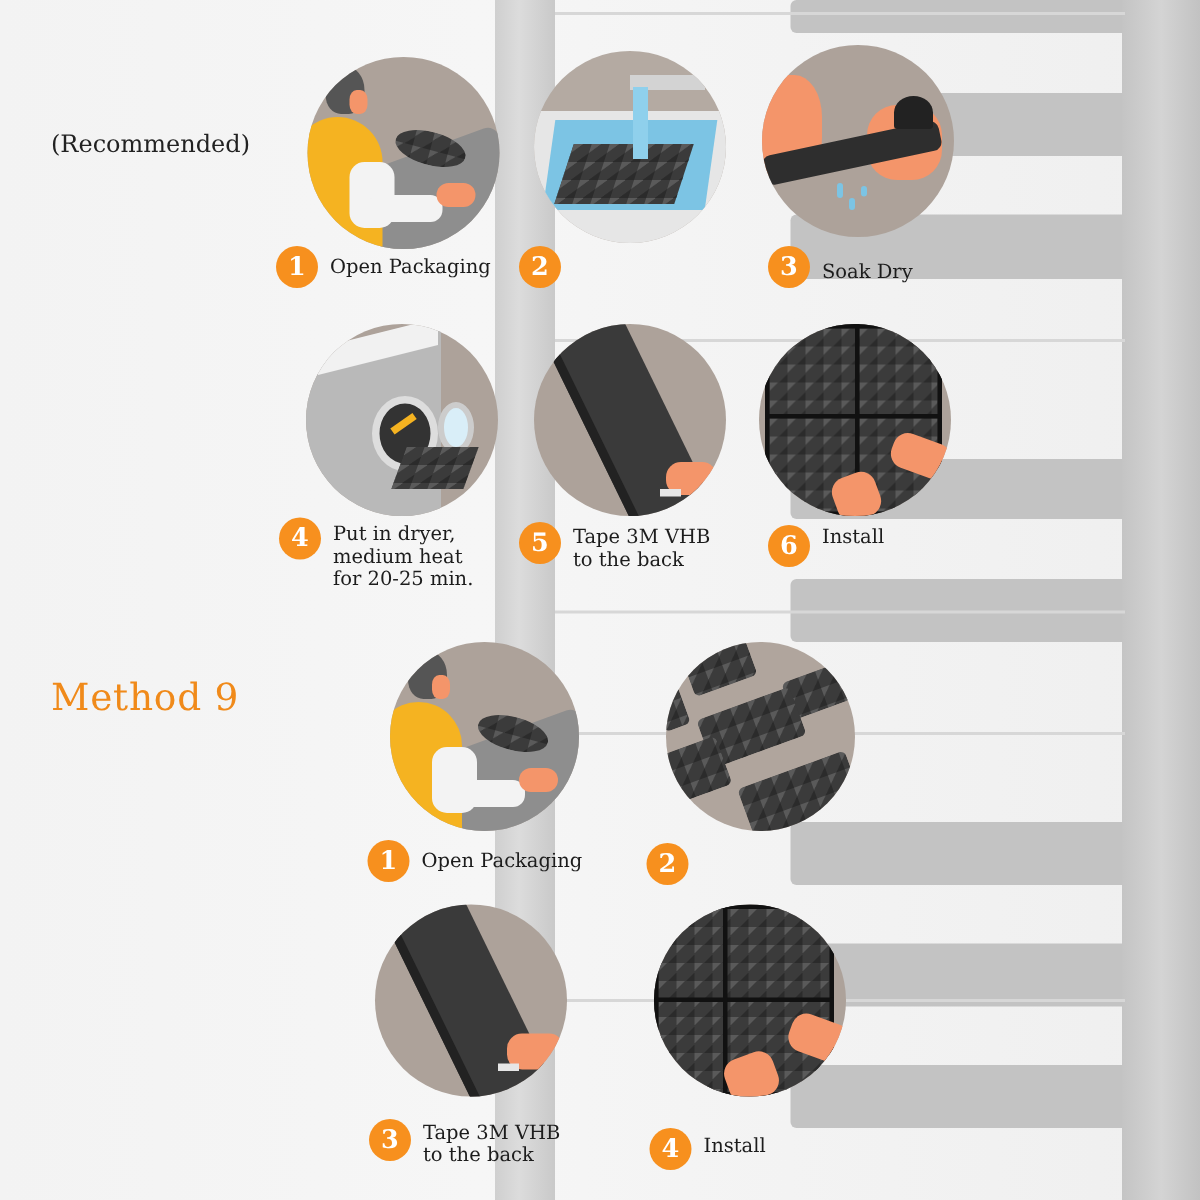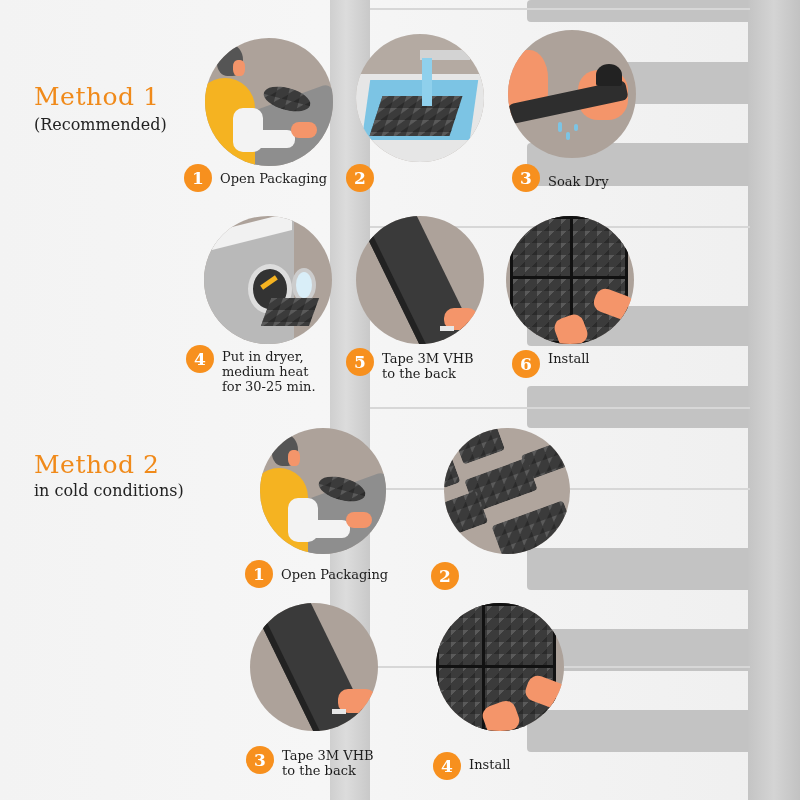--- a/index.html
+++ b/index.html
@@ -60,21 +60,20 @@
   <div class="bar" style="top:629px;height:42px"></div>
   <div class="bar" style="top:710px;height:42px"></div>
   <div class="rail" style="top:8px"></div>
   <div class="rail" style="top:226px"></div>
   <div class="rail" style="top:488px"></div>
   <div class="rail" style="top:407px"></div>
   <div class="rail" style="top:666px"></div>
 </div>
 
 <div class="heading" style="top:82px">
-  <div class="method-title">Method 1</div>
   <div class="method-sub">(Recommended)</div>
 </div>
 
 <div class="circle" style="left:205px;top:38px;width:128px;height:128px">
   <div class="abs" style="left:40px;top:60px;width:100px;height:70px;background:#8e8e8e;transform:rotate(-20deg);border-radius:8px"></div>
   <div class="abs foam" style="left:58px;top:50px;width:48px;height:22px;border-radius:50%;transform:rotate(15deg)"></div>
   <div class="abs" style="left:-10px;top:40px;width:60px;height:100px;background:#f5b321;border-radius:30px 30px 0 0"></div>
   <div class="abs" style="left:12px;top:6px;width:26px;height:32px;background:#555;border-radius:50% 50% 40% 40%"></div>
   <div class="abs" style="left:28px;top:22px;width:12px;height:16px;background:#f4956a;border-radius:40%"></div>
   <div class="abs" style="left:28px;top:70px;width:30px;height:44px;background:#f3f3f3;border-radius:10px"></div>
@@ -116,21 +115,21 @@
   <div class="abs" style="left:8px;top:6px;width:80px;height:18px;background:#f1f1f1;transform:skewY(-14deg)"></div>
   <div class="abs" style="left:44px;top:48px;width:44px;height:50px;background:#333;border:5px solid #ddd;border-radius:50%"></div>
   <div class="abs" style="left:88px;top:52px;width:24px;height:34px;background:#d9eef8;border:4px solid #ccc;border-radius:50%"></div>
   <div class="abs" style="left:56px;top:64px;width:18px;height:5px;background:#f5b321;transform:rotate(-35deg)"></div>
   <div class="abs foam" style="left:62px;top:82px;width:48px;height:28px;transform:skewX(-20deg)"></div>
 </div>
 <div class="step" style="left:186px;top:345px">
   <div class="badge">4</div>
   <div class="step-label" style="padding-top:4px">Put in dryer,
 medium heat
-for 30-25 min.</div>
+for 20-25 min.</div>
 </div>
 
 <div class="circle" style="left:356px;top:216px;width:128px;height:128px">
   <div class="abs" style="left:36px;top:-4px;width:54px;height:140px;background:#3a3a3a;transform:rotate(-26deg);border-left:6px solid #222"></div>
   <div class="abs" style="left:88px;top:92px;width:34px;height:22px;background:#f4956a;border-radius:10px"></div>
   <div class="abs" style="left:84px;top:110px;width:14px;height:5px;background:#e6e6e6"></div>
 </div>
 <div class="step" style="left:346px;top:348px">
   <div class="badge">5</div>
   <div class="step-label" style="padding-top:3px">Tape 3M VHB
@@ -143,22 +142,21 @@
   <div class="abs" style="left:64px;top:0;width:3px;height:128px;background:#111"></div>
   <div class="abs" style="left:88px;top:76px;width:40px;height:24px;background:#f4956a;border-radius:10px;transform:rotate(20deg)"></div>
   <div class="abs" style="left:50px;top:100px;width:30px;height:30px;background:#f4956a;border-radius:10px;transform:rotate(-20deg)"></div>
 </div>
 <div class="step" style="left:512px;top:350px">
   <div class="badge">6</div>
   <div class="step-label" style="padding-top:1px">Install</div>
 </div>
 
 <div class="heading" style="top:450px">
-  <div class="method-title">Method 2</div>
-  <div class="method-sub" style="margin-top:0">in cold conditions)</div>
+  <div class="method-title">Method 9</div>
 </div>
 
 <div class="circle" style="left:260px;top:428px;width:126px;height:126px">
   <div class="abs" style="left:40px;top:58px;width:100px;height:70px;background:#8e8e8e;transform:rotate(-20deg);border-radius:8px"></div>
   <div class="abs foam" style="left:58px;top:50px;width:48px;height:22px;border-radius:50%;transform:rotate(15deg)"></div>
   <div class="abs" style="left:-10px;top:40px;width:58px;height:100px;background:#f5b321;border-radius:30px 30px 0 0"></div>
   <div class="abs" style="left:12px;top:6px;width:26px;height:32px;background:#555;border-radius:50% 50% 40% 40%"></div>
   <div class="abs" style="left:28px;top:22px;width:12px;height:16px;background:#f4956a;border-radius:40%"></div>
   <div class="abs" style="left:28px;top:70px;width:30px;height:44px;background:#f3f3f3;border-radius:10px"></div>
   <div class="abs" style="left:40px;top:92px;width:50px;height:18px;background:#f3f3f3;border-radius:8px"></div>

